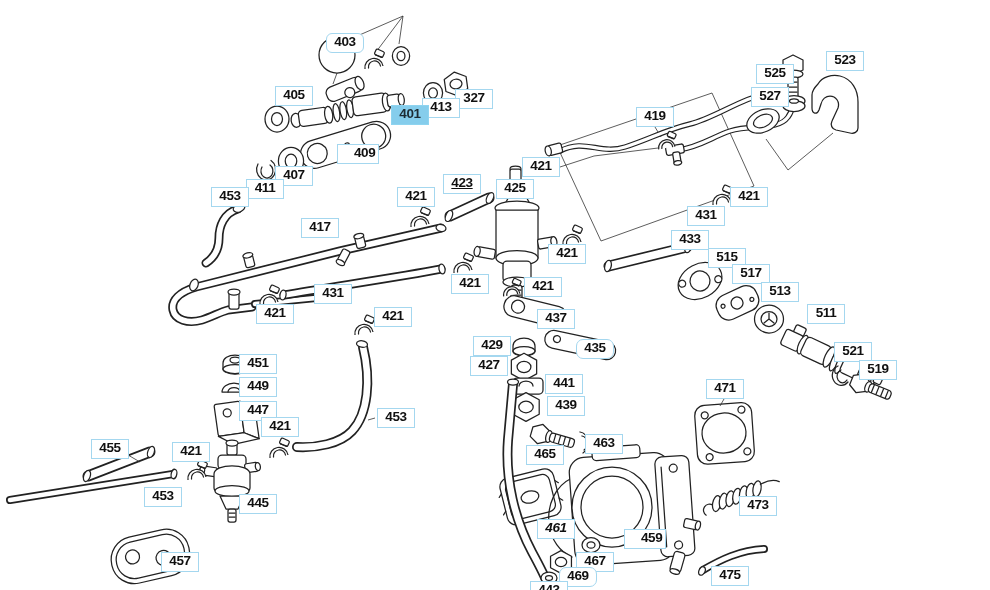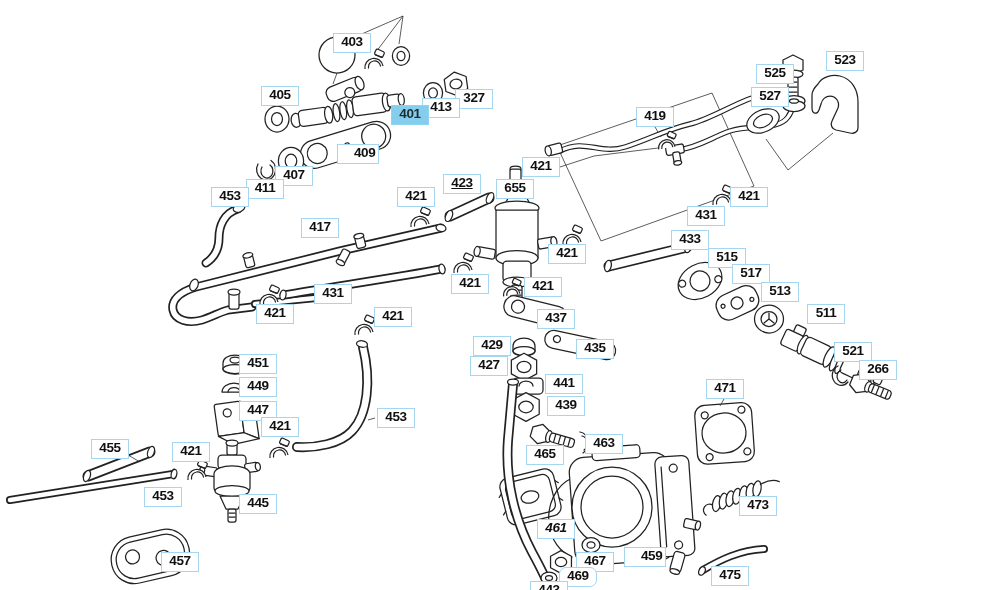--- a/index.html
+++ b/index.html
@@ -431,71 +431,71 @@
     <use href="#clampSym" transform="translate(267,441)"></use>
     <use href="#clampSym" transform="translate(185,463)"></use>
   </g>
 
   <g>
     <path class="thin" d="M655,127 L648,120 M724,399 L720,406 M757,496 L757,502 M552,529 L545,522 M128,455 L140,462 M375,418 L368,420 M239,504 L250,499"></path>
   </g>
 </svg>
 
 <div id="labels-layer">
-    <div class="label" style="left: 333px; top: 33px;">403</div>
-    <div class="label" style="left: 261px; top: 86px;">405</div>
+    <div class="label" style="left: 326px; top: 33px; border-radius: 6px;">403</div>
+    <div class="label" style="left: 275px; top: 86px;">405</div>
     <div class="label" style="left: 455px; top: 89px;">327</div>
     <div class="label" style="left: 422px; top: 98px;">413</div>
     <div class="label hl" style="left: 391px; top: 105px;">401</div>
     <div class="label" style="left: 636px; top: 107px;">419</div>
     <div class="label" style="left: 337px; top: 144px; padding-left: 16px;">409</div>
     <div class="label" style="left: 522px; top: 157px;">421</div>
     <div class="label" style="left: 275px; top: 166px;">407</div>
     <div class="label" style="left: 443px; top: 174px; text-decoration: underline;">423</div>
     <div class="label" style="left: 246px; top: 179px;">411</div>
-    <div class="label" style="left: 496px; top: 179px;">655</div>
+    <div class="label" style="left: 496px; top: 179px;">425</div>
     <div class="label" style="left: 211px; top: 187px;">453</div>
     <div class="label" style="left: 397px; top: 187px;">421</div>
     <div class="label" style="left: 730px; top: 187px;">421</div>
     <div class="label" style="left: 687px; top: 206px;">431</div>
     <div class="label" style="left: 301px; top: 218px;">417</div>
     <div class="label" style="left: 671px; top: 230px;">433</div>
     <div class="label" style="left: 548px; top: 244px;">421</div>
     <div class="label" style="left: 708px; top: 248px;">515</div>
     <div class="label" style="left: 732px; top: 264px;">517</div>
     <div class="label" style="left: 451px; top: 274px;">421</div>
     <div class="label" style="left: 524px; top: 277px;">421</div>
     <div class="label" style="left: 761px; top: 282px;">513</div>
     <div class="label" style="left: 314px; top: 284px;">431</div>
     <div class="label" style="left: 256px; top: 304px;">421</div>
     <div class="label" style="left: 807px; top: 304px;">511</div>
     <div class="label" style="left: 374px; top: 307px;">421</div>
     <div class="label" style="left: 537px; top: 309px;">437</div>
     <div class="label" style="left: 473px; top: 336px;">429</div>
-    <div class="label" style="left: 576px; top: 339px;">435</div>
+    <div class="label" style="left: 576px; top: 339px; border-radius: 7px;">435</div>
     <div class="label" style="left: 834px; top: 342px;">521</div>
     <div class="label" style="left: 239px; top: 354px;">451</div>
     <div class="label" style="left: 470px; top: 356px;">427</div>
-    <div class="label" style="left: 859px; top: 360px;">266</div>
+    <div class="label" style="left: 859px; top: 360px;">519</div>
     <div class="label" style="left: 545px; top: 374px;">441</div>
     <div class="label" style="left: 239px; top: 377px;">449</div>
     <div class="label" style="left: 706px; top: 379px;">471</div>
     <div class="label" style="left: 547px; top: 396px;">439</div>
     <div class="label" style="left: 239px; top: 401px;">447</div>
     <div class="label" style="left: 377px; top: 408px;">453</div>
     <div class="label" style="left: 261px; top: 417px;">421</div>
     <div class="label" style="left: 585px; top: 434px;">463</div>
     <div class="label" style="left: 91px; top: 439px;">455</div>
     <div class="label" style="left: 172px; top: 442px;">421</div>
     <div class="label" style="left: 526px; top: 445px;">465</div>
     <div class="label" style="left: 144px; top: 487px;">453</div>
     <div class="label" style="left: 239px; top: 494px;">445</div>
     <div class="label" style="left: 739px; top: 496px;">473</div>
     <div class="label" style="left: 537px; top: 519px; font-style: italic;">461</div>
-    <div class="label" style="left: 624px; top: 547px; padding-left: 16px;">459</div>
+    <div class="label" style="left: 624px; top: 529px; padding-left: 16px;">459</div>
     <div class="label" style="left: 161px; top: 552px;">457</div>
     <div class="label" style="left: 576px; top: 552px;">467</div>
     <div class="label" style="left: 559px; top: 567px; border-radius: 7px;">469</div>
     <div class="label" style="left: 711px; top: 566px;">475</div>
     <div class="label" style="left: 530px; top: 581px;">443</div>
     <div class="label" style="left: 756px; top: 64px;">525</div>
     <div class="label" style="left: 751px; top: 87px;">527</div>
     <div class="label" style="left: 826px; top: 51px;">523</div>
   </div>
 

